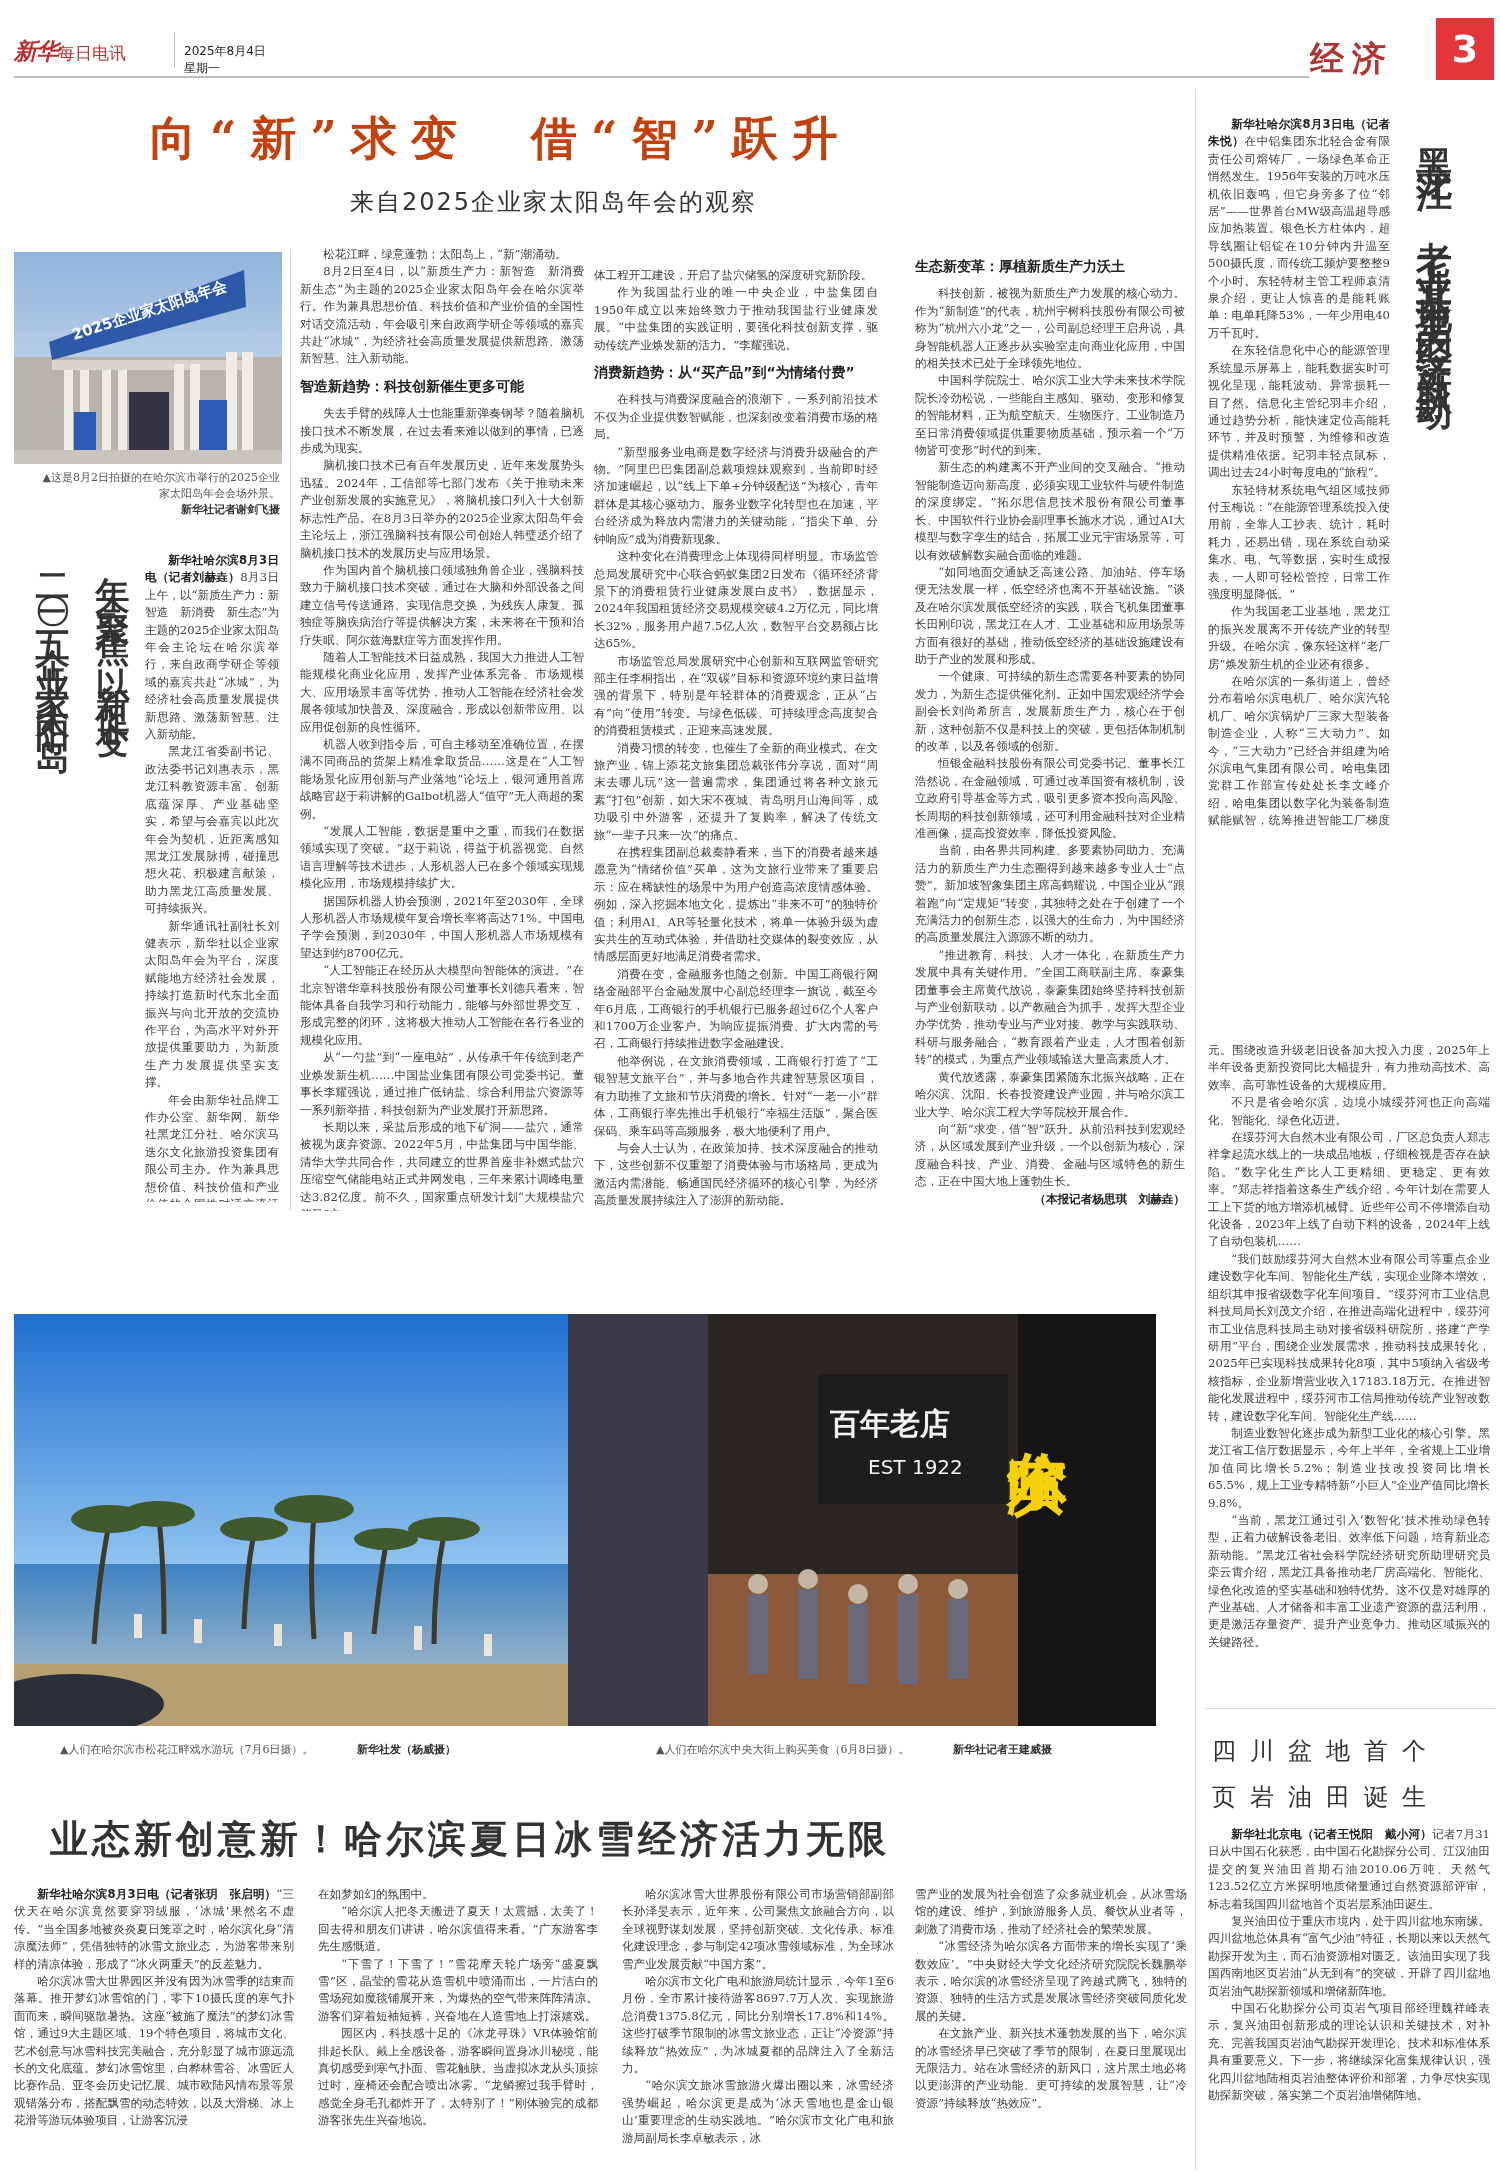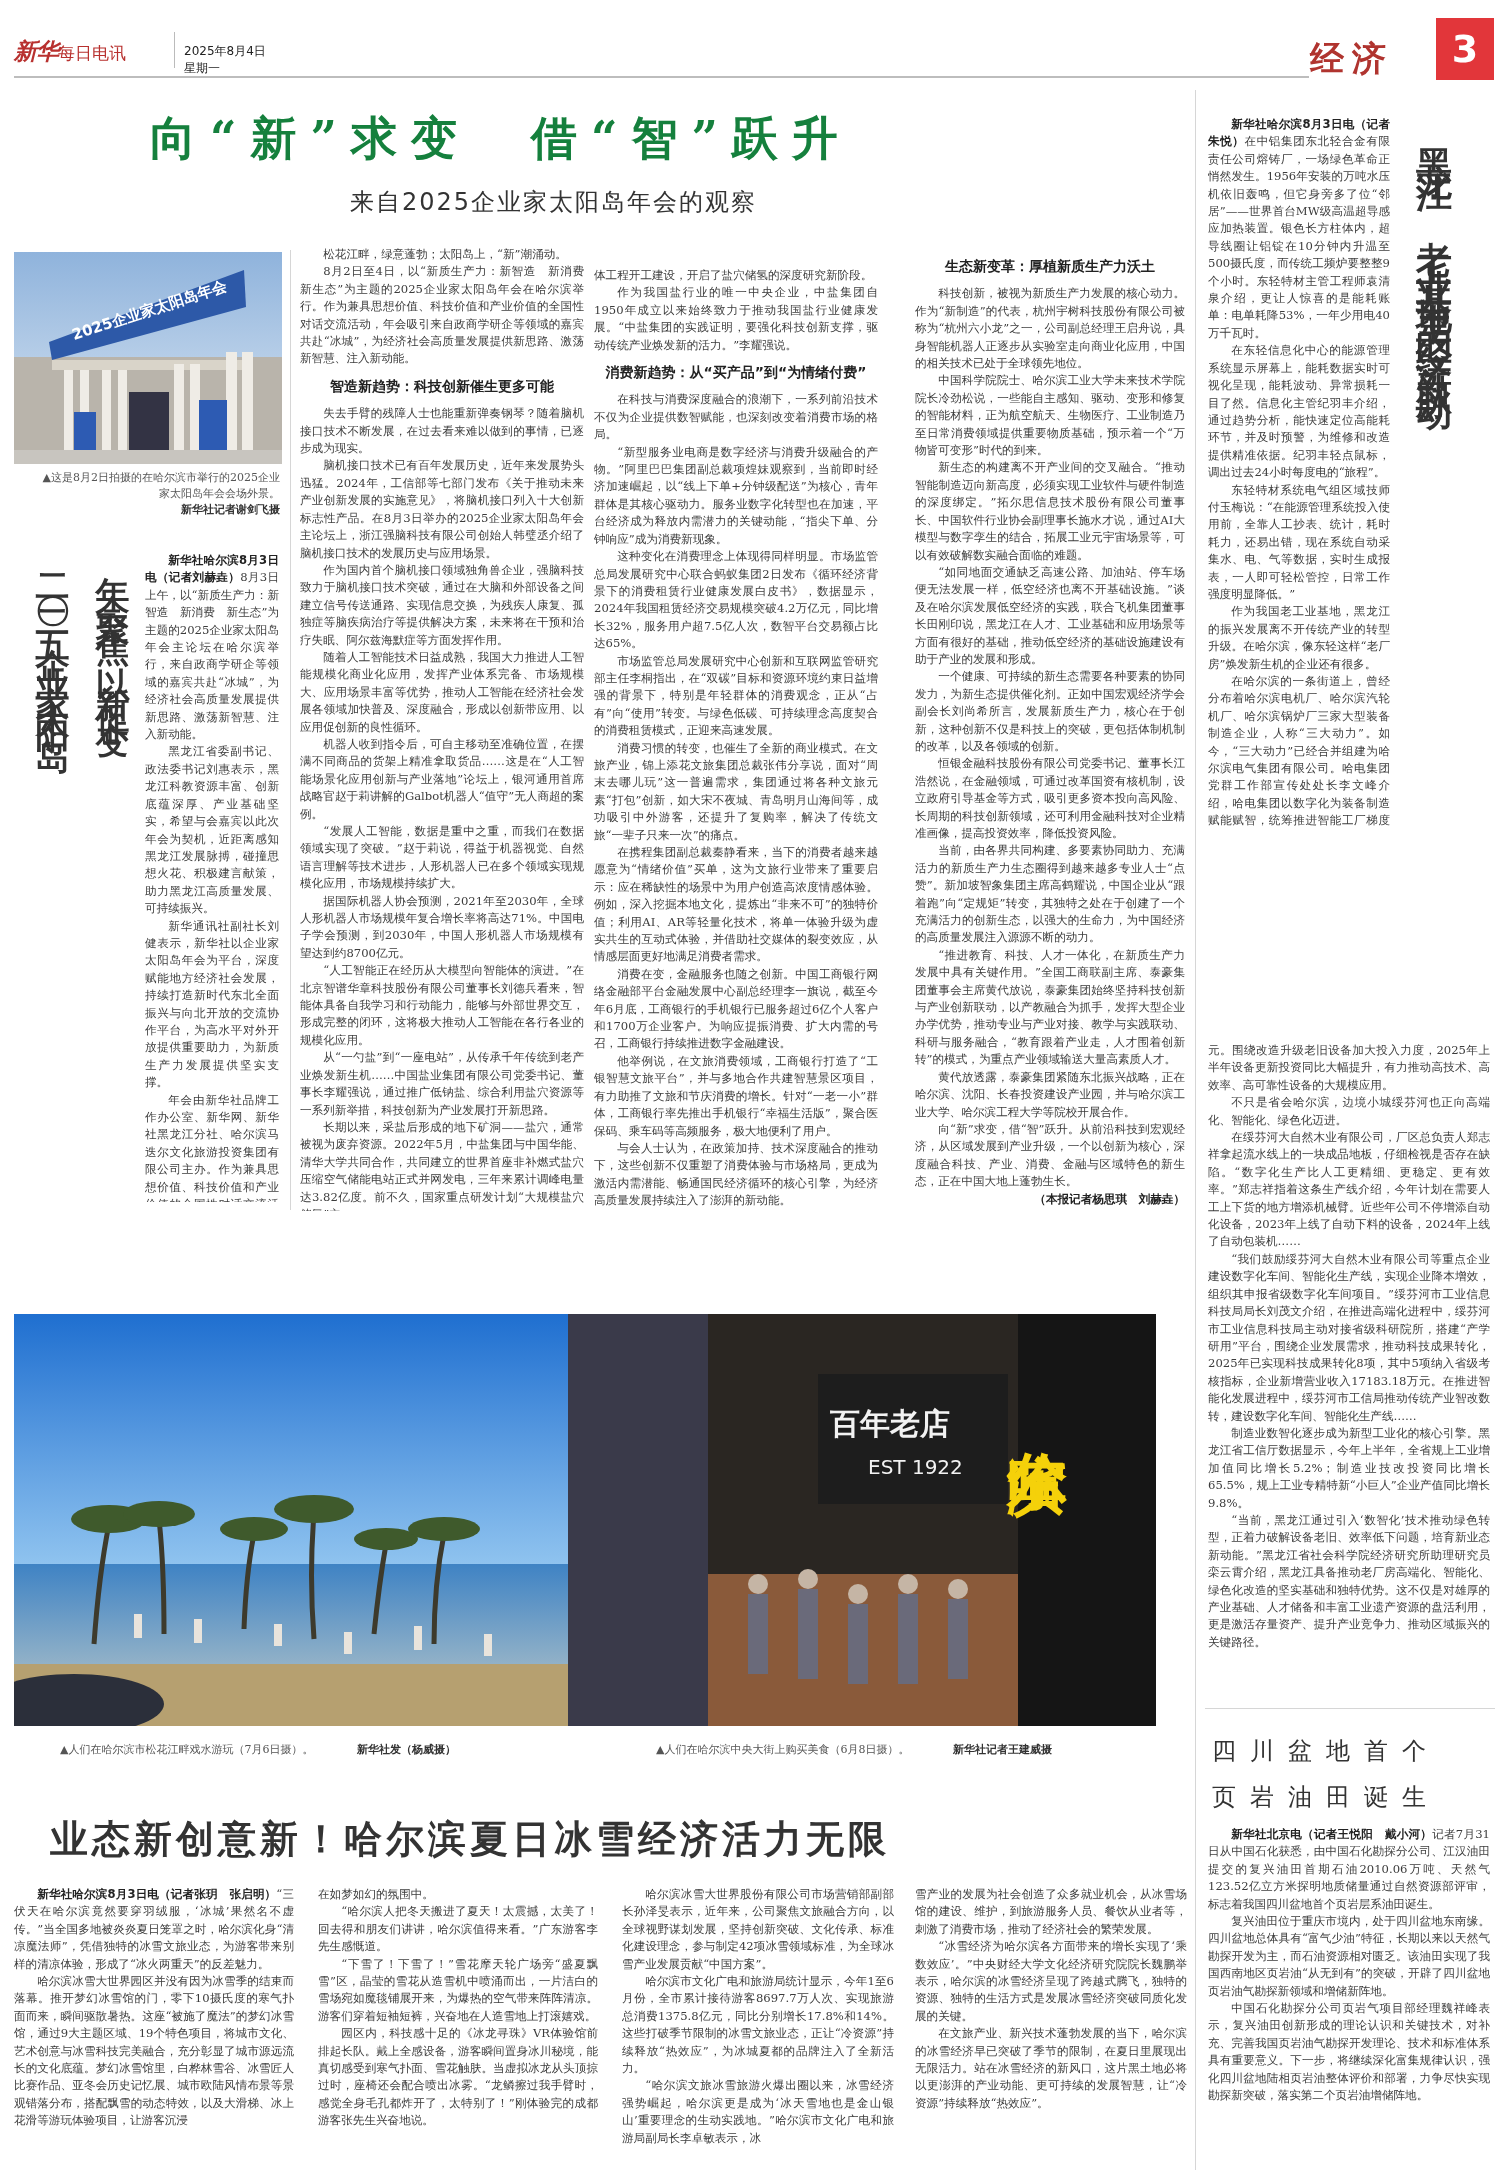--- a/index.html
+++ b/index.html
@@ -4,33 +4,33 @@
 <style>
   * { box-sizing: border-box; margin: 0; padding: 0; }
   html, body { width: 1500px; height: 2173px; background: #fff; overflow: hidden; }
   body { font-family: "DejaVu Serif", "Liberation Serif", serif; color: #3a3a3a; position: relative; }
 
   .abs { position: absolute; }
   .col { position: absolute; font-size: 11.6px; line-height: 17.4px; text-align: justify; color: #3c3c3c; overflow: hidden; }
   .col p { text-indent: 2em; }
   .col p.noind { text-indent: 0; }
   .lead { font-family: "DejaVu Sans", "Liberation Sans", sans-serif; font-weight: bold; color: #222; }
-  .subhead { font-family: "DejaVu Sans", "Liberation Sans", sans-serif; font-weight: bold; font-size: 14px; color: #222; text-align: center; margin: 10px 0 10px 0; text-indent: 0 !important; }
+  .subhead { font-family: "DejaVu Sans", "Liberation Sans", sans-serif; font-weight: bold; font-size: 14px; color: #222; margin: 10px 0 10px 0; text-indent: 0 !important; }
   .byline { font-family: "DejaVu Sans", "Liberation Sans", sans-serif; font-weight: bold; text-align: right; text-indent: 0 !important; color: #222; }
 
   
   .masthead-logo { left: 14px; top: 36px; font-family: "DejaVu Serif", serif; font-size: 23px; font-weight: bold; color: #b8312f; font-style: italic; letter-spacing: -1px; }
   .masthead-logo .small { font-size: 17px; font-style: normal; font-weight: normal; letter-spacing: 0; }
   .masthead-sep { left: 174px; top: 32px; width: 1px; height: 36px; background: #bbb; }
   .masthead-date { left: 184px; top: 43px; font-family: "DejaVu Sans", sans-serif; font-size: 12px; color: #222; line-height: 17px; }
   .masthead-rule { left: 14px; top: 76px; width: 1295px; height: 2px; background: #bdbdbd; }
   .section-name { left: 1310px; top: 36px; font-size: 34px; color: #b0342f; font-weight: bold; letter-spacing: 8px; }
   .page-num { left: 1436px; top: 18px; width: 58px; height: 62px; background: #e2363a; color: #fff; font-family: "DejaVu Sans", sans-serif; font-weight: bold; font-size: 38px; text-align: center; line-height: 62px; }
 
-  .main-title { left: 150px; top: 108px; font-size: 46px; font-weight: bold; color: #15803d; letter-spacing: 14px; white-space: pre; }
+  .main-title { left: 150px; top: 108px; font-size: 46px; font-weight: bold; color: #c2410c; letter-spacing: 14px; white-space: pre; }
   .main-sub { left: 350px; top: 186px; font-family: "DejaVu Sans", sans-serif; font-size: 24px; color: #333; letter-spacing: 2px; }
 
   .photo { position: absolute; overflow: hidden; }
   .caption { position: absolute; font-size: 11px; color: #555; }
   .caption .credit { font-family: "DejaVu Sans", sans-serif; font-weight: bold; color: #333; }
 
   .vtitle { position: absolute; writing-mode: vertical-rl; font-size: 34px; font-weight: bold; color: #333; letter-spacing: 18px; }
   .vtitle-right { font-size: 36px; letter-spacing: 14px; }
 
   .divider-v { position: absolute; width: 1px; background: #d6d6d6; }

